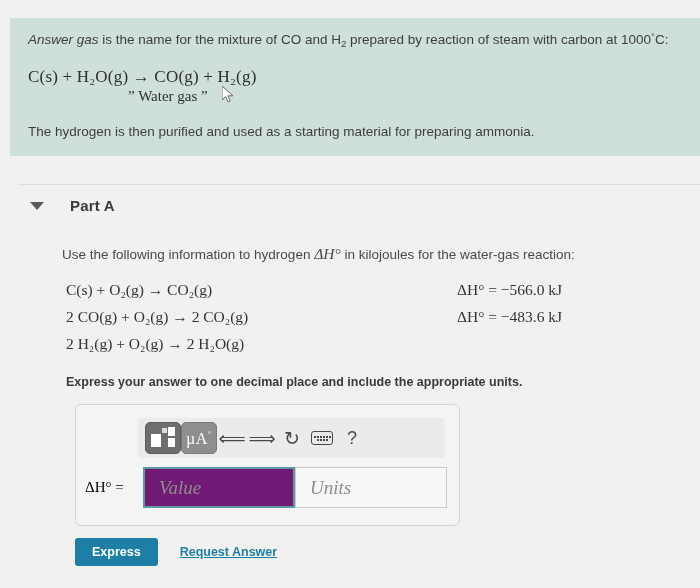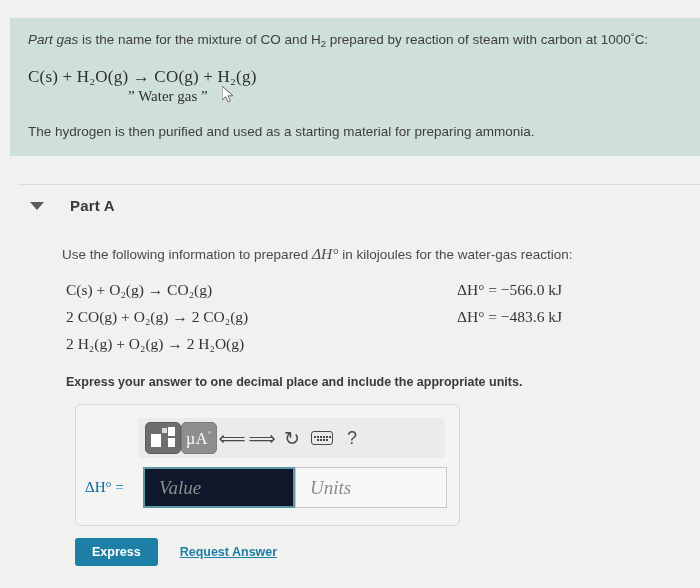--- a/index.html
+++ b/index.html
@@ -219,39 +219,39 @@
     position: absolute;
     left: 9px;
     top: 62px;
     width: 366px;
     display: flex;
     align-items: center;
   }
   .dh-label {
     font-family: "Liberation Serif", serif;
     font-size: 15px;
-    color: #0369a1;
+    color: #000000;
     width: 58px;
     white-space: nowrap;
   }
   .field {
     height: 41px;
     border: 1px solid #c9c9c7;
     background: #f7f7f5;
     font-family: "Liberation Serif", serif;
     font-style: italic;
     font-size: 19px;
     color: #8d8d8d;
     padding: 0 14px;
     outline: none;
   }
   .field.value {
     width: 152px;
     border: 2px solid #5e97a5;
-    background: #0f172a;
+    background: #701a75;
   }
   .field.units { width: 152px; }
   .field::placeholder { color: #8d8d8d; opacity: 1; }
 
   .cursor-arrow {
     position: absolute;
     left: 222px;
     top: 86px;
     width: 13px;
     height: 17px;
@@ -285,40 +285,40 @@
     text-decoration: underline;
     cursor: pointer;
   }
 </style>
 </head>
 <body>
 
 <div class="banner">
 
   <div class="banner-line">
-    <span class="it">Part gas</span><span> is the name for the mixture of CO and H</span><span class="sub">2</span><span> prepared by reaction of steam with carbon at 1000</span><span class="sup">°</span><span>C:</span>
+    <span class="it">Answer gas</span><span> is the name for the mixture of CO and H</span><span class="sub">2</span><span> prepared by reaction of steam with carbon at 1000</span><span class="sup">°</span><span>C:</span>
   </div>
 
   <div class="eqn-block">
     <div class="eqn-main">C(s) + H₂O(g) → CO(g) + H₂(g)</div>
     <div class="eqn-label">” Water gas ”</div>
   </div>
 
   <div class="banner-after">The hydrogen is then purified and used as a starting material for preparing ammonia.</div>
 </div>
 
 <div class="divider"></div>
 
 <div class="part-header">
   <div class="caret"></div>
   <div class="part-title">Part A</div>
 </div>
 
 <div class="q-prompt">
-  <span>Use the following information to prepared </span><span class="mathvar">ΔH°</span><span> in kilojoules for the water-gas reaction:</span>
+  <span>Use the following information to hydrogen </span><span class="mathvar">ΔH°</span><span> in kilojoules for the water-gas reaction:</span>
 </div>
 
 <div class="reactions">
   <div class="row">C(s) + O₂(g) → CO₂(g)</div>
   <div class="row">2 CO(g) + O₂(g) → 2 CO₂(g)</div>
   <div class="row">2 H₂(g) + O₂(g) → 2 H₂O(g)</div>
 </div>
 
 <div class="enthalpies">
   <div class="row">ΔH° = −566.0 kJ</div>

